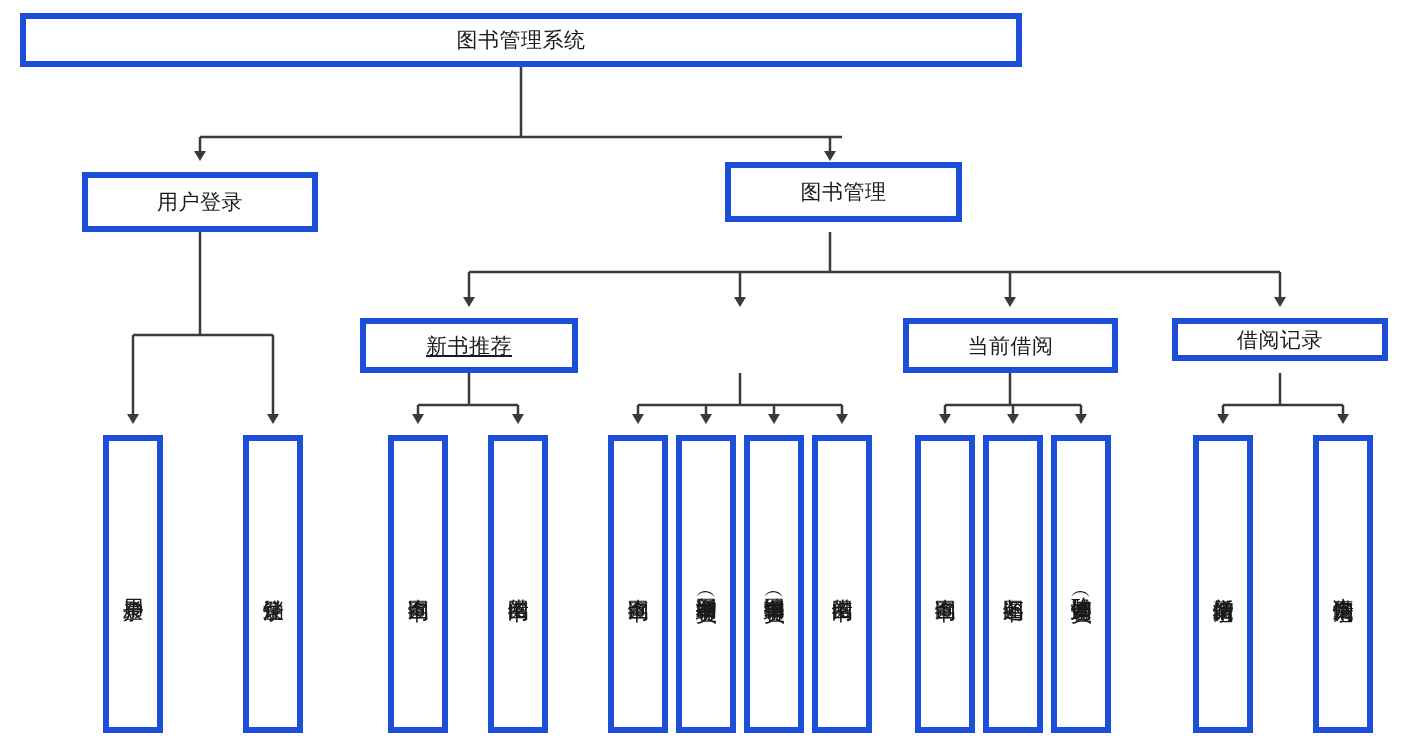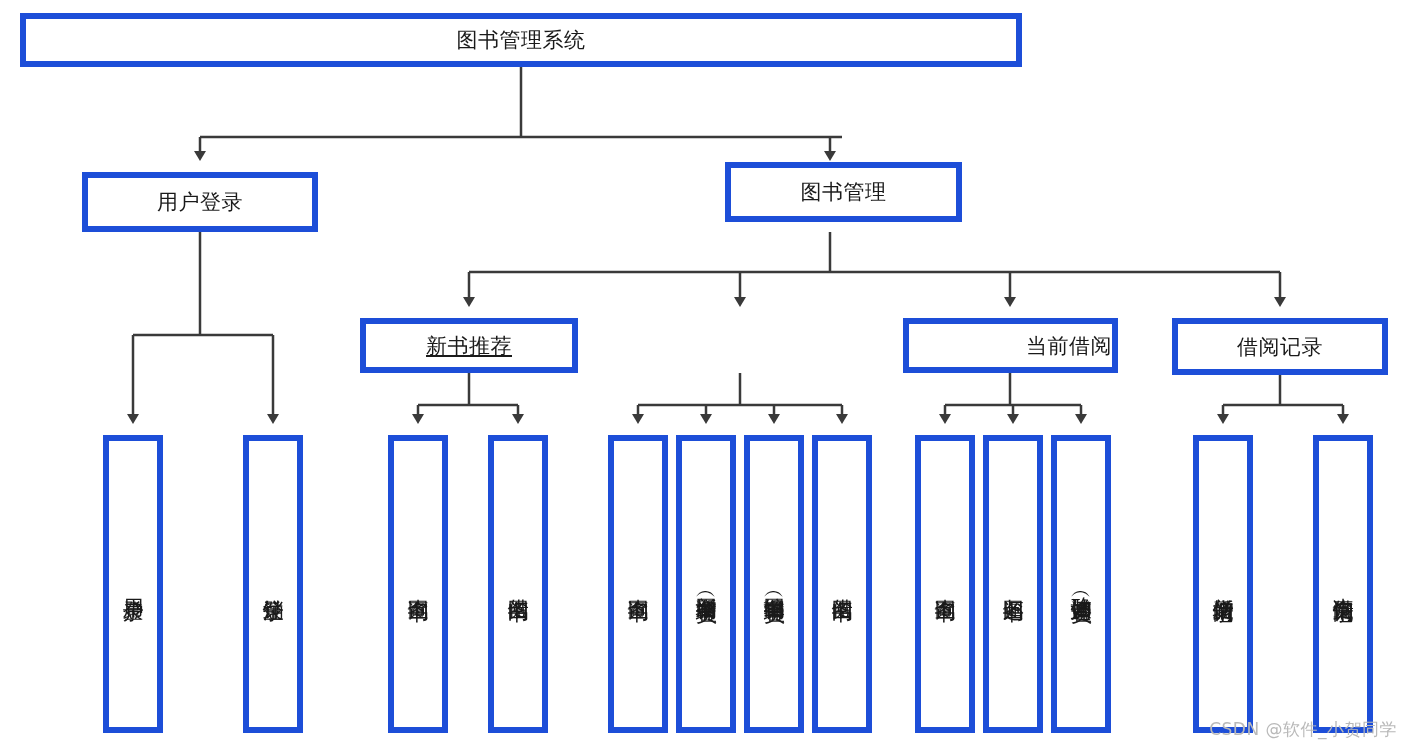--- a/index.html
+++ b/index.html
@@ -127,24 +127,24 @@
   <div class="node horiz" style="left:82px; top:172px; width:236px; height:60px;">
     <span>用户登录</span>
   </div>
   <div class="node horiz" style="left:711px; top:162px; width:237px; height:60px;margin-left:14px;">
     <span>图书管理</span>
   </div>
 
   <div class="node horiz" style="left:360px; top:318px; width:218px; height:55px;text-decoration:underline;">
     <span>新书推荐</span>
   </div>
-  <div class="node horiz" style="left:903px; top:318px; width:215px; height:55px;justify-content:flex-end;">
+  <div class="node horiz" style="left:903px; top:318px; width:215px; height:55px;">
     <span>当前借阅</span>
   </div>
-  <div class="node horiz" style="left:1172px; top:318px; width:216px; height:57px;">
+  <div class="node horiz" style="left:1172px; top:318px; width:216px; height:43px;">
     <span>借阅记录</span>
   </div>
 
   <div class="node vert" style="left:103px; top:435px; width:60px; height:298px;">
     <span>用户登录</span>
   </div>
   <div class="node vert" style="left:243px; top:435px; width:60px; height:298px;">
     <span>注销登录</span>
   </div>
   <div class="node vert" style="left:388px; top:435px; width:60px; height:298px;">
@@ -174,15 +174,14 @@
   <div class="node vert" style="left:1051px; top:435px; width:60px; height:298px;">
     <span>确认归还（管理员）</span>
   </div>
   <div class="node vert" style="left:1193px; top:435px; width:60px; height:298px;">
     <span>新增借阅记录</span>
   </div>
   <div class="node vert" style="left:1313px; top:435px; width:60px; height:298px;">
     <span>查询借阅记录</span>
   </div>
 
-  <div class="watermark">CSDN @软件_小贺同学</div>
 
 </div>
 
 </body></html>

